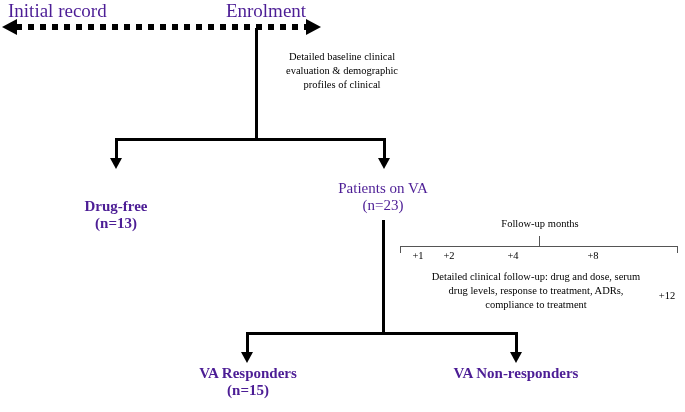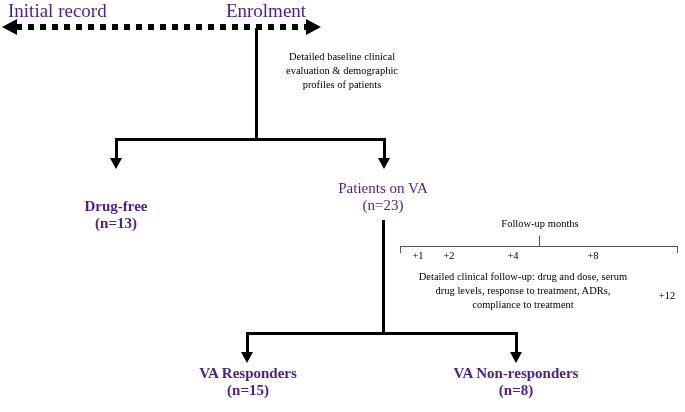--- a/index.html
+++ b/index.html
@@ -49,21 +49,21 @@
 
   
   .desc {
     position: absolute;
     text-align: center;
     font-size: 10.5px;
     line-height: 1.32;
     color: #000;
   }
   #desc-baseline { left: 262px; top: 50px; width: 160px; }
-  #desc-followup { left: 379px; top: 270px; width: 288px; }
+  #desc-followup { left: 392px; top: 270px; width: 288px; }
 
   
   #followup-title {
     position: absolute;
     left: 462px; top: 218px; width: 156px;
     text-align: center;
     font-size: 10.5px;
   }
   #followup-tick-center {
     position: absolute;
@@ -135,21 +135,21 @@
 
   <div class="node" id="label-initial-record">Initial record</div>
 
   <div class="node" id="label-enrolment">Enrolment</div>
 
   <div class="v-line" id="stem-enrolment" style="left:255px; top:28px; height:112px;"></div>
 
   <div class="desc" id="desc-baseline">
     <span>Detailed baseline clinical</span><br>
     <span>evaluation &amp; demographic</span><br>
-    <span>profiles of patients</span>
+    <span>profiles of clinical</span>
   </div>
 
   <div class="h-line" id="split1-bar" style="left:115px; top:138px; width:271px;"></div>
 
   <div class="v-line" id="split1-left-drop" style="left:115px; top:138px; height:22px;"></div>
   <div class="arrow-down" id="split1-left-head" style="left:110px; top:158px;"></div>
 
   <div class="v-line" id="split1-right-drop" style="left:383px; top:138px; height:22px;"></div>
   <div class="arrow-down" id="split1-right-head" style="left:378px; top:158px;"></div>
 
@@ -189,16 +189,15 @@
   <div class="v-line" id="split2-right-drop" style="left:515px; top:332px; height:22px;"></div>
   <div class="arrow-down" id="split2-right-head" style="left:510px; top:352px;"></div>
 
   <div class="node bold-node" id="node-va-responders">
     <span class="line1">VA Responders</span>
     <span class="line2">(n=15)</span>
   </div>
 
   <div class="node bold-node" id="node-va-nonresponders">
     <span class="line1">VA Non-responders</span>
-    <span class="line2">(n=8)</span>
   </div>
 
 </div>
 
 </body></html>

